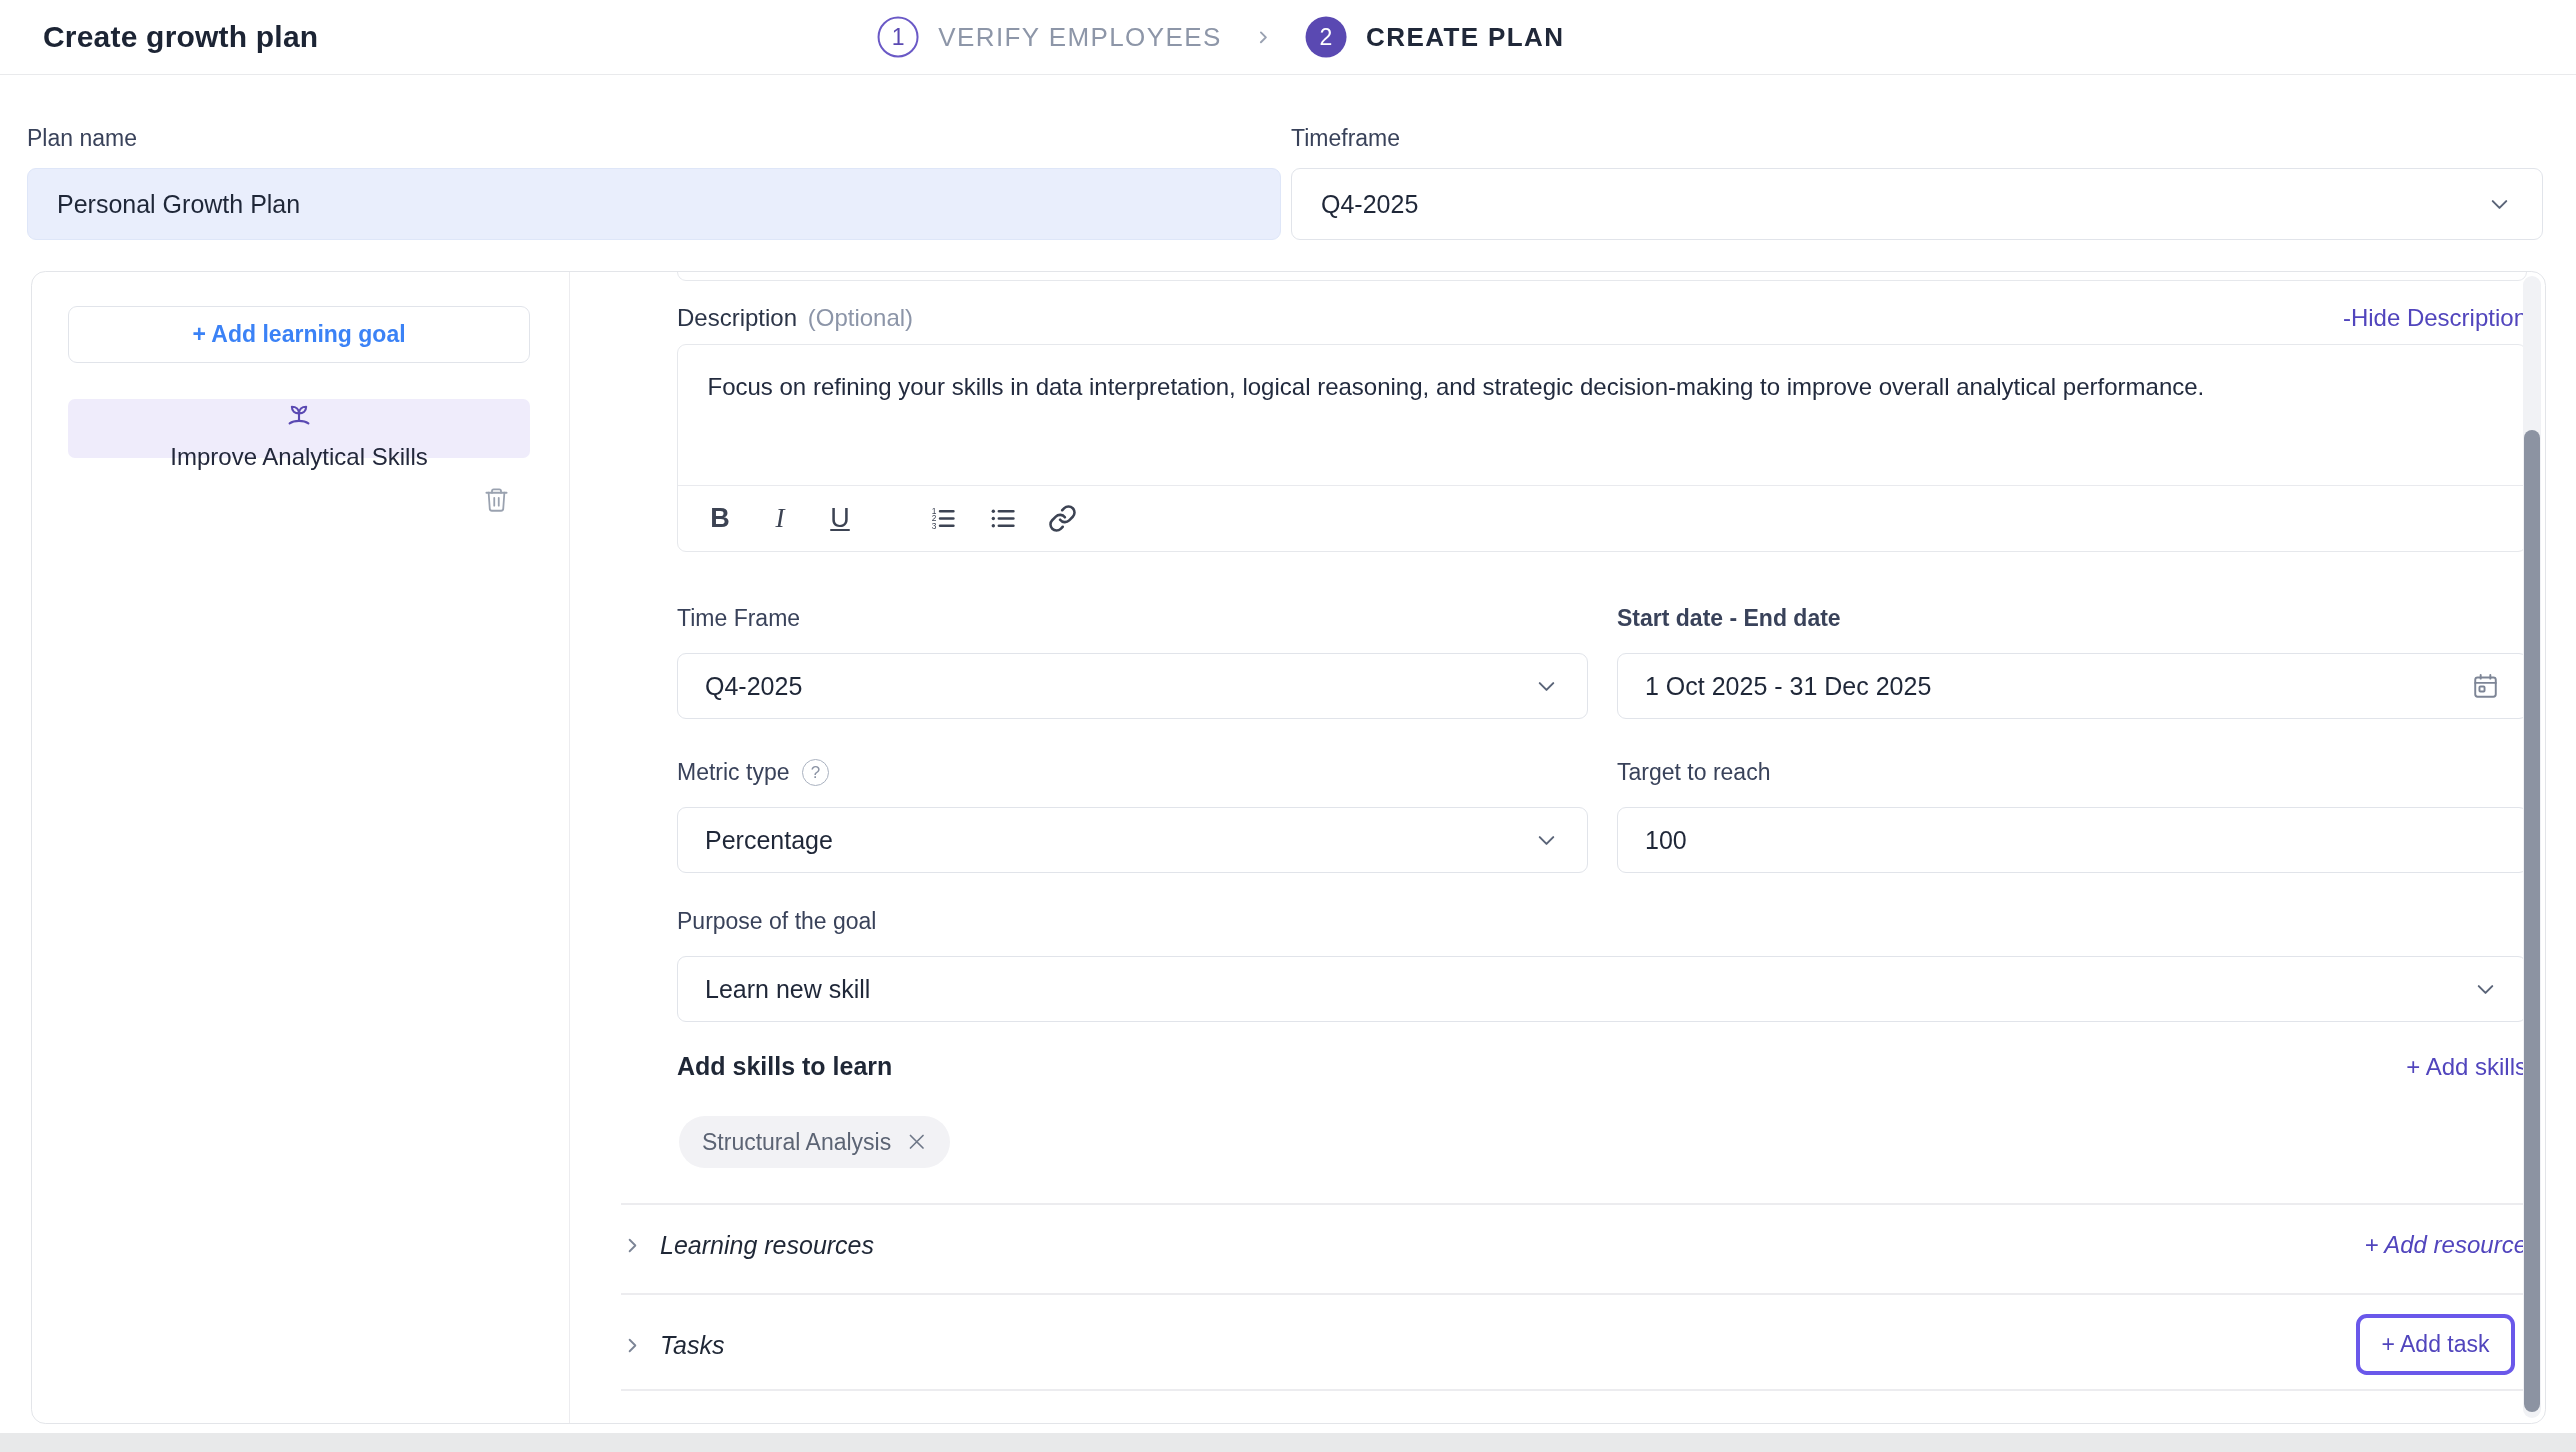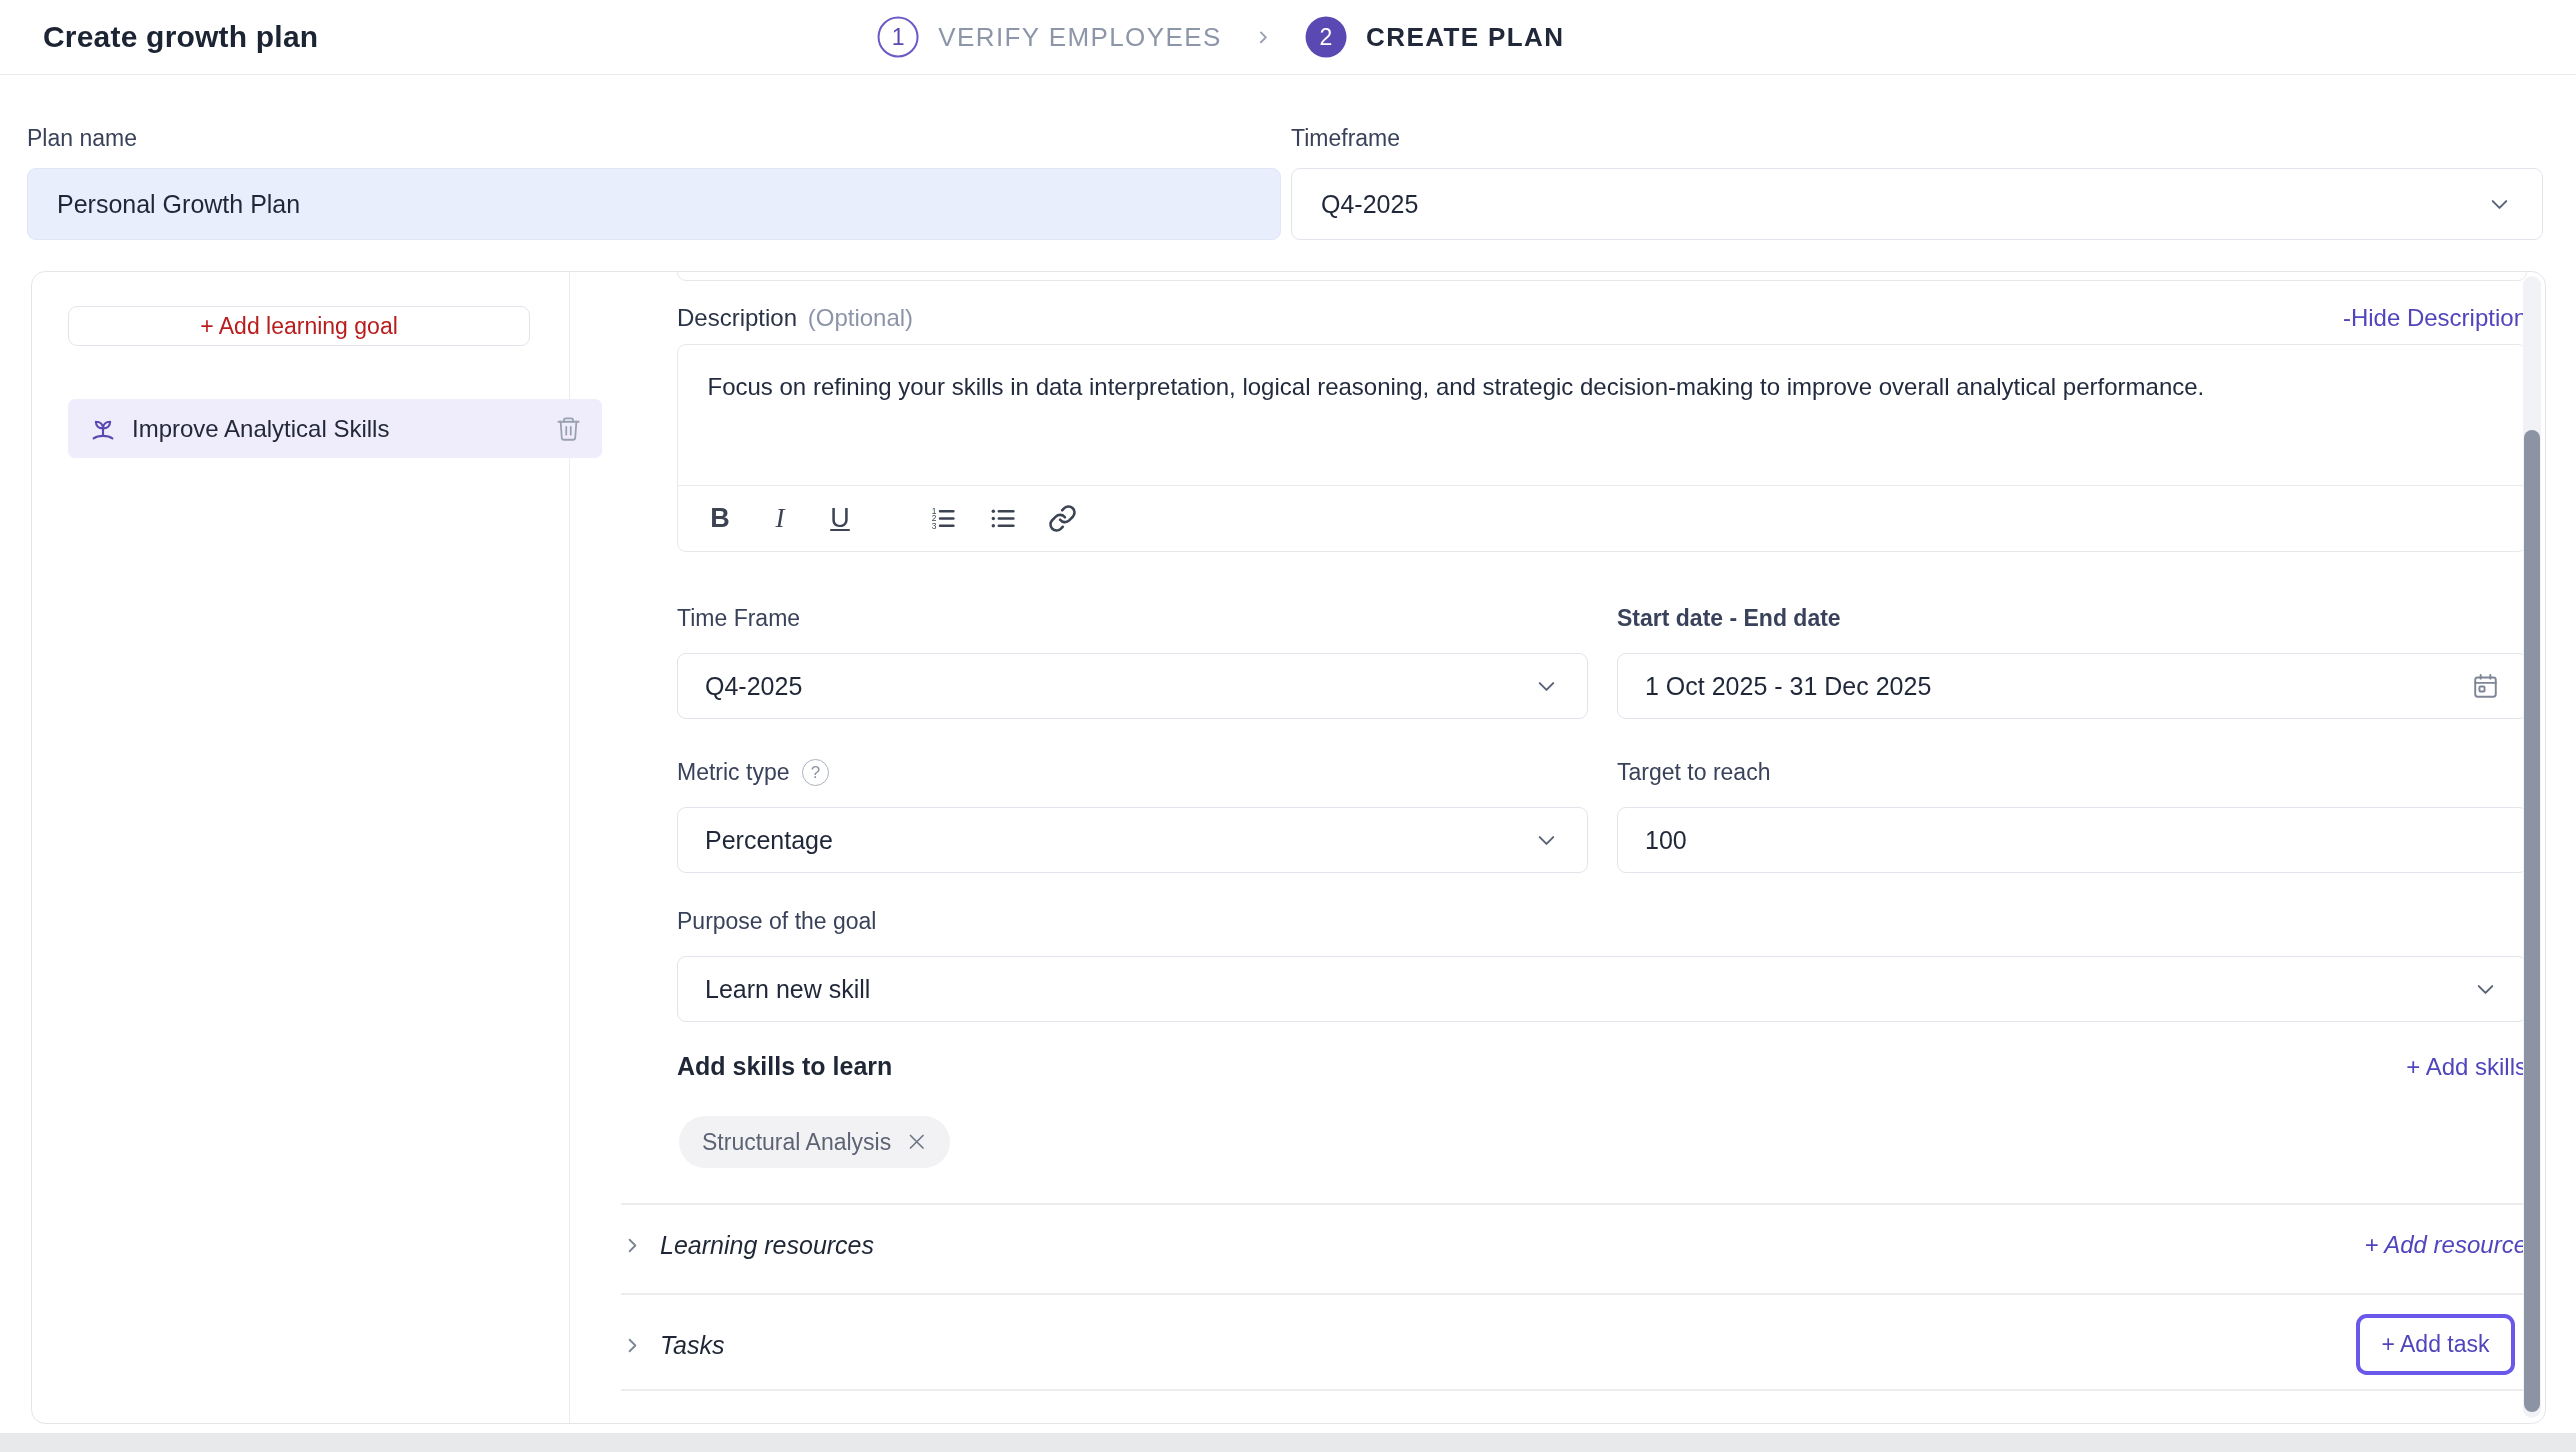--- a/index.html
+++ b/index.html
@@ -48,27 +48,27 @@
   .selectbox{width:100%; height:72px; border-radius:9px; background:#fff;
     border:1.8px solid var(--border); display:flex; align-items:center;
     padding:0 29px; font-size:25px; color:var(--ink); cursor:pointer;}
   .selectbox .chev{margin-left:auto; color:#5a6478;}
 
   
   .card{position:absolute; left:31px; top:271px; width:2515px; height:1153px;
     background:#fff; border:1.8px solid #e3e5e9; border-radius:14.3px; overflow:hidden;}
   .sidebar{position:absolute; left:0; top:0; bottom:0; width:538px;
     border-right:1.8px solid var(--divider);}
-  .add-goal-btn{position:absolute; left:36px; top:34px; width:462px; height:40px;
+  .add-goal-btn{position:absolute; left:36px; top:34px; width:462px; height:57px;
     background:#fff; border:1.8px solid var(--border); border-radius:9px;
     display:flex; align-items:center; justify-content:center; font-size:23px;
-    color:#b91c1c; cursor:pointer;}
-  .goal-item{position:absolute; left:36px; top:127px; width:534px; height:59px;
+    color:#3b82f6; cursor:pointer;font-weight:bold;}
+  .goal-item{position:absolute; left:36px; top:127px; width:462px; height:59px;
     background:var(--goalbg); border-radius:7px; display:flex; align-items:center;
-    padding:0 19.7px; gap:14.3px; cursor:pointer;}
+    padding:0 19.7px; gap:14.3px; cursor:pointer;flex-direction:column;}
   .goal-item .goal-label{font-size:24px; color:#23283b;}
   .goal-item .trash{margin-left:auto; color:#9aa2b0; cursor:pointer;}
 
   
   .panel{position:absolute; left:539px; top:0; right:0; bottom:0;}
   .partial-input{position:absolute; left:106px; top:-54px; width:1850px; height:63px;
     border:1.8px solid #e6e8ec; border-radius:9px; background:#fff;}
   .desc-row{position:absolute; left:106px; top:32px; width:1850px; display:flex;
     align-items:center;}
   .desc-label{font-size:24px; color:#2b3447;}

